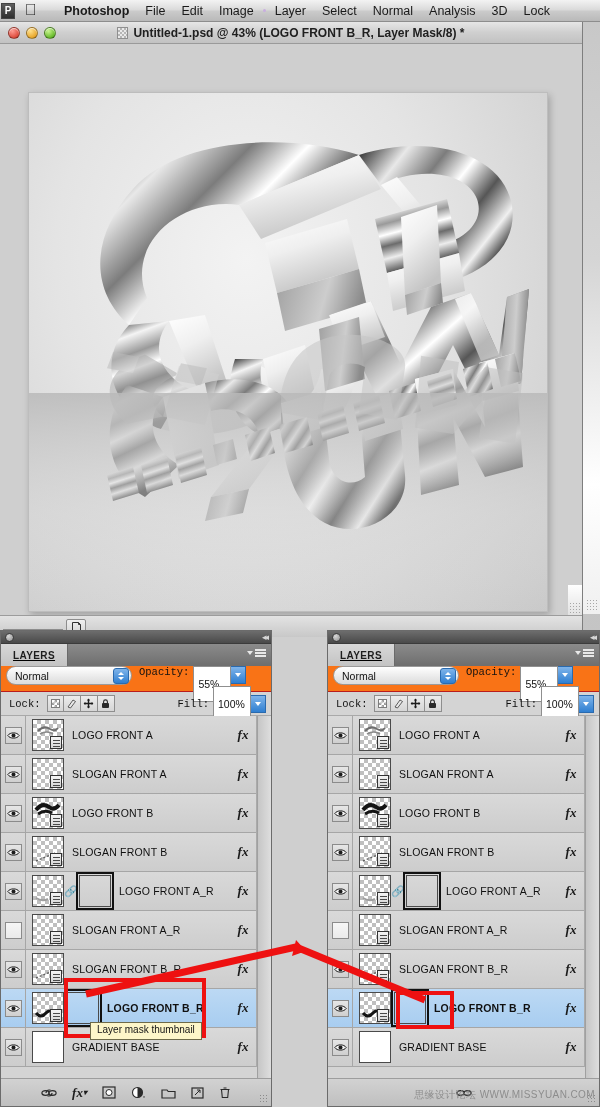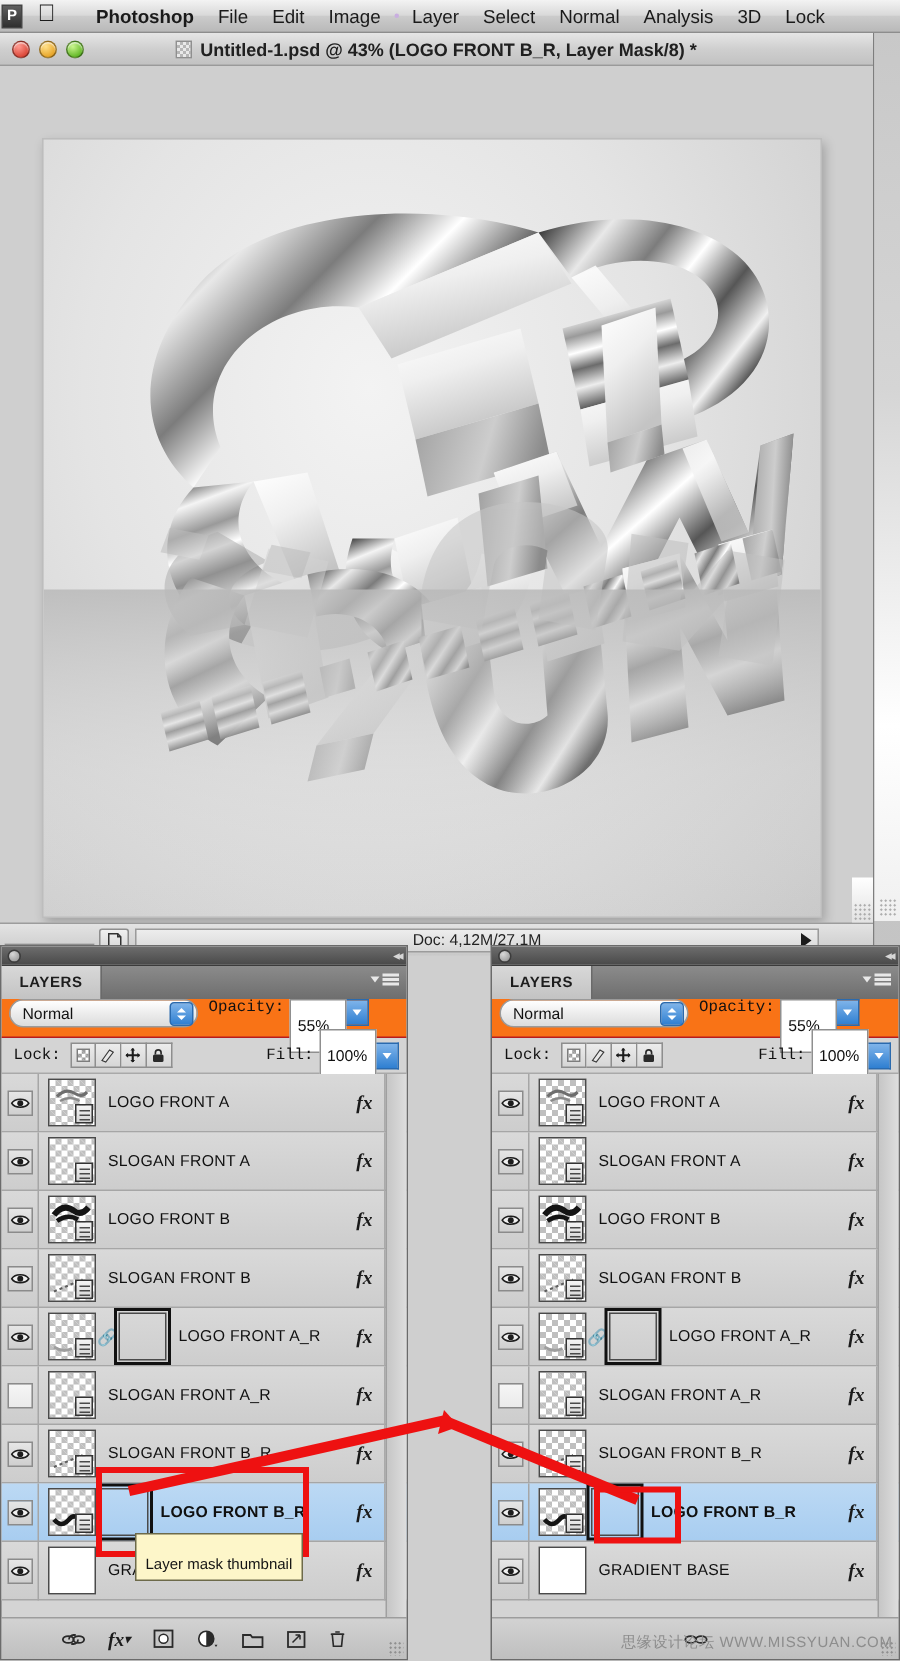--- a/index.html
+++ b/index.html
@@ -169,21 +169,21 @@
     background: radial-gradient(circle at 35% 30%,#d8d8d8,#8d8d8d);
     border: 1px solid #3c3c3c;
   }
   .panel-grip .collapse {
     position: absolute; right: 4px; top: 1px;
     font-size: 9px; color: #d6d6d6; letter-spacing: -2px;
   }
   .panel-tabbar {
     height: 22px;
     background: linear-gradient(180deg,#8b8b8b,#6e6e6e);
-    display: flex; align-items: stretch; position: relative;
+    display: flex; align-items: stretch; position: relative; text-decoration: underline;
   }
   .panel-tab {
     padding: 0 12px;
     background: linear-gradient(180deg,#d8d8d8,#c3c3c3);
     border-right: 1px solid #6a6a6a;
     display: flex; align-items: center;
     font-size: 10px; font-weight: bold; color: #1d1d1d; letter-spacing: .4px;
   }
   .panel-menu-btn {
     position: absolute; right: 5px; top: 5px;
@@ -376,21 +376,21 @@
 
   
   .overlay { position: absolute; left: 0; top: 0; width: 600px; height: 1107px; pointer-events: none; }
   .red-box {
     position: absolute; border: 4px solid #ee1111;
   }
   .tooltip {
     position: absolute;
     background: #fdf6c9; border: 1px solid #6d6a4a;
     font-size: 10px; color: #141414;
-    padding: 15px 6px 4px 6px;
+    padding: 1px 6px 4px 6px;
     white-space: nowrap;
   }
   
   .watermark {
     position: absolute; right: 4px; bottom: 4px;
     font-size: 10px; color: #8d8d8d;
     letter-spacing: .4px; white-space: nowrap;
   }
 </style>
 </head>
@@ -552,24 +552,20 @@
   </div>
 
   <div class="statusbar">
     <div class="zoom-field">43%</div>
     <div class="status-btn">
       <svg width="11" height="11" viewBox="0 0 11 11">
         <path d="M1.5 1.5h6l2 2v6h-8z" fill="none" stroke="#333" stroke-width="1"></path>
         <path d="M7.5 1.5v2h2" fill="none" stroke="#333" stroke-width="1"></path>
       </svg>
     </div>
-    <div class="doc-info">
-      <span>Doc: 4,12M/27,1M</span>
-      <span class="arrow"></span>
-    </div>
     <div class="status-spacer"></div>
   </div>
 
   <div class="win-grip">
     <div class="grip-dots"></div>
   </div>
 </div>
 
 <div class="right-edge">
   <div class="white-strip"></div>

